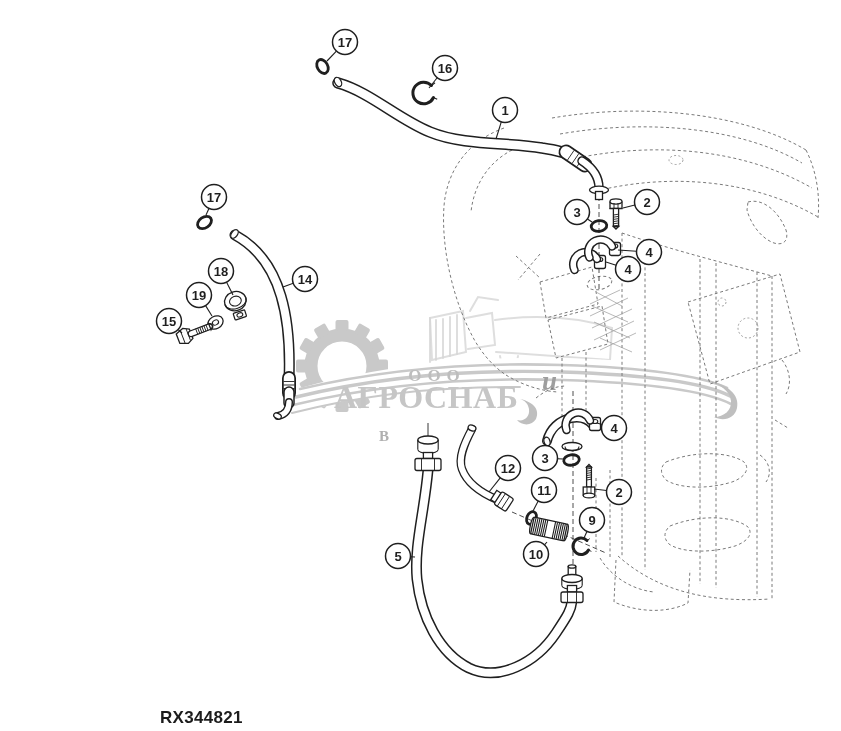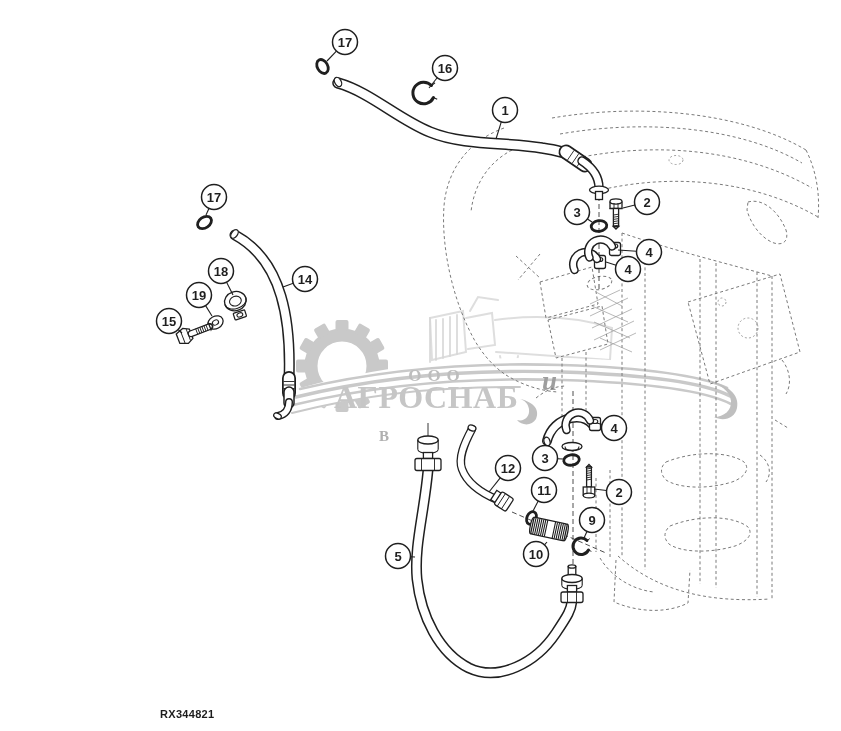--- a/index.html
+++ b/index.html
@@ -24,21 +24,21 @@
   .wm-wipe{fill:none;stroke:#ffffff;stroke-linecap:round;}
   .wm-fill{fill:#c9c9c9;}
   .wm-dark{fill:#bfbfbf;}
   .wm-tractor{fill:none;stroke:#d6d6d6;stroke-width:2;stroke-linecap:round;opacity:.8;}
   .wm-text{font-family:"Liberation Serif",serif;font-weight:700;}
   
   .leader{stroke:#1f1f1f;stroke-width:1.1;}
   .callout-circle{fill:#ffffff;stroke:#1f1f1f;stroke-width:1.5;}
   .callout-num{font-family:"Liberation Sans",sans-serif;font-size:13px;font-weight:700;
                fill:#1f1f1f;text-anchor:middle;}
-  .drawing-number{position:absolute;left:160px;top:708px;font-size:11px;font-weight:700;
+  .drawing-number{position:absolute;left:160px;top:708px;font-size:17px;font-weight:700;
                   color:#1c1c1c;letter-spacing:.3px;font-family:"Liberation Sans",sans-serif;}
 </style>
 </head>
 <body>
 
 <div class="stage">
 <svg width="841" height="731" viewBox="0 0 841 731">
   <defs>
     <path id="h1" d="M 338 83 C 370 92 398 119 430 132 C 464 146 508 142 542 148 C 556 150 566 152 575 158"></path>
     <path id="h1c" d="M 566 152 L 585 165"></path>

